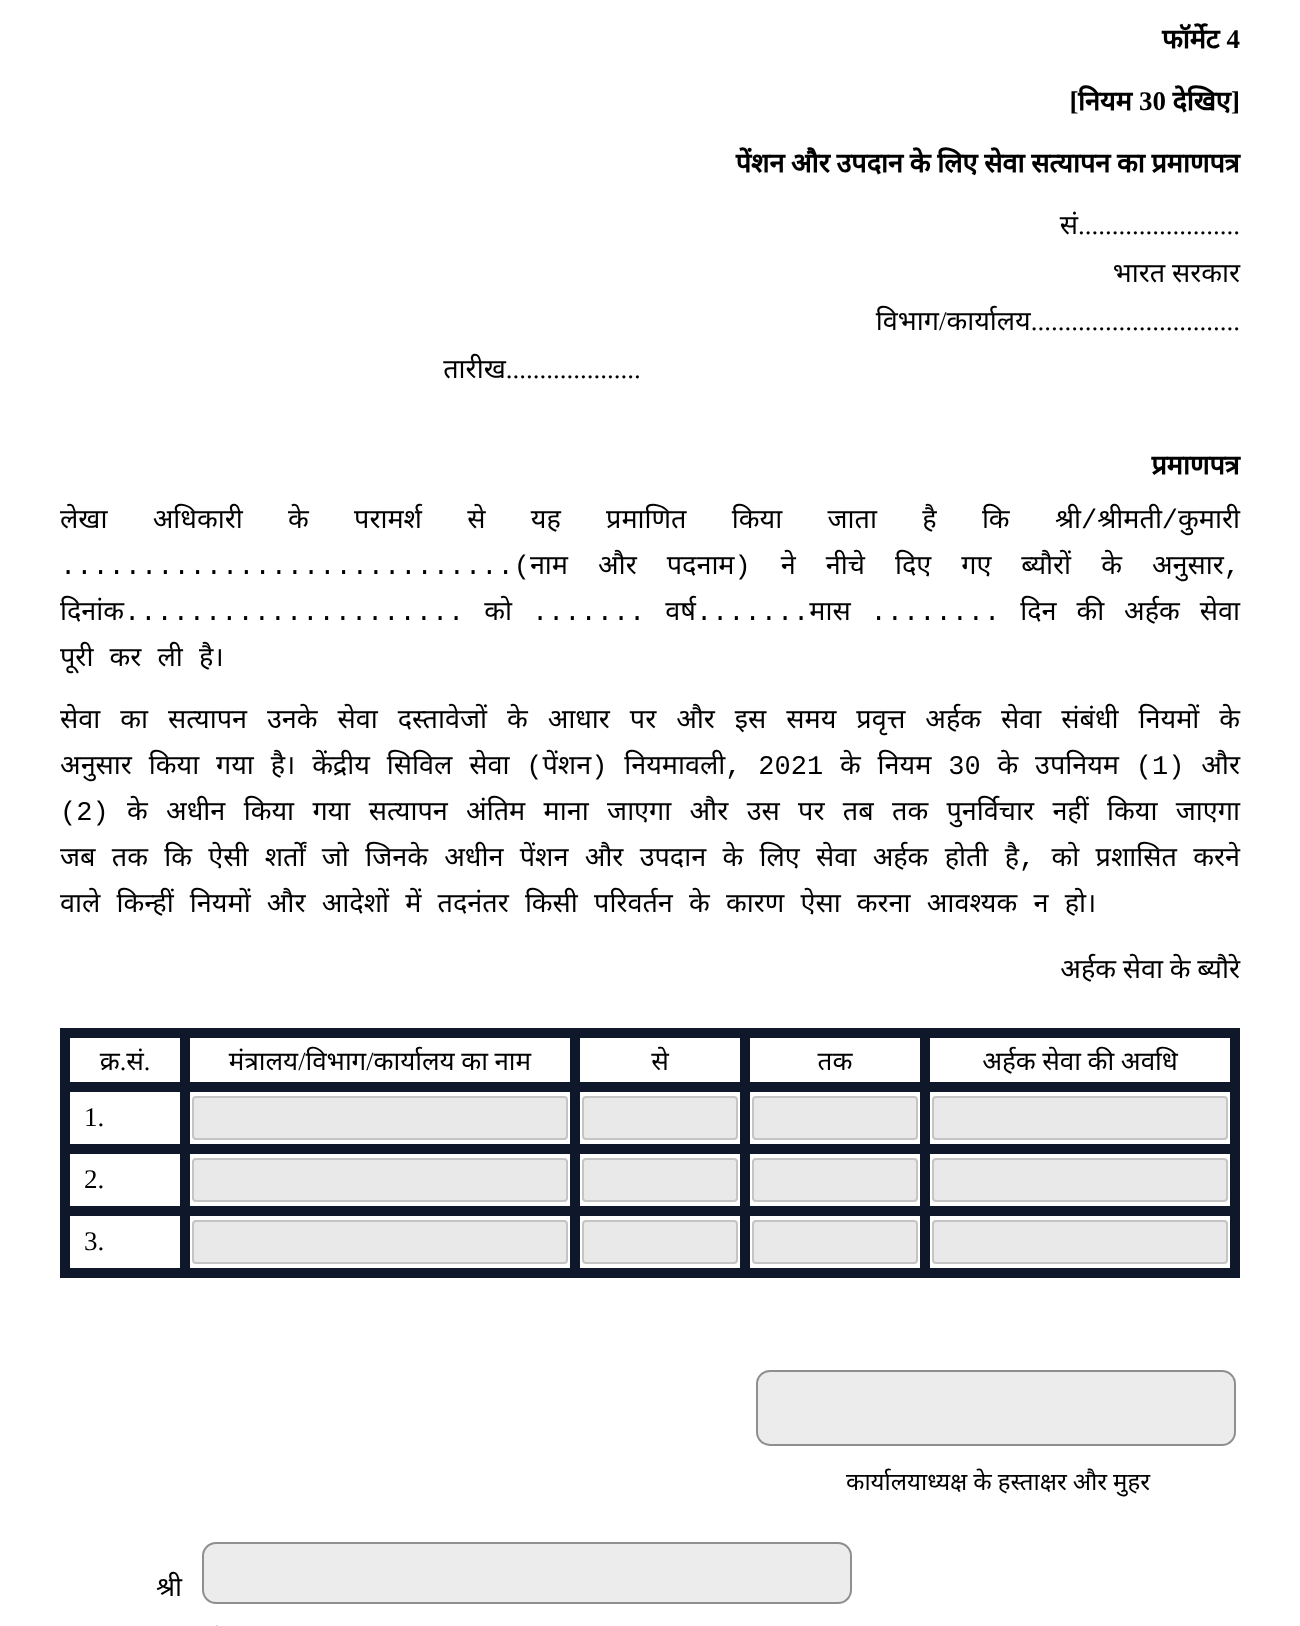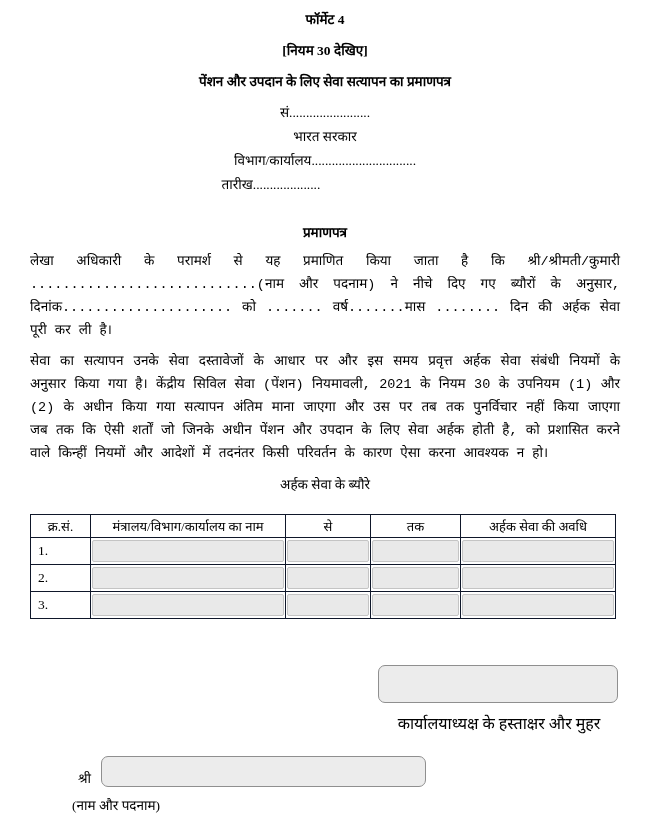--- a/index.html
+++ b/index.html
@@ -10,40 +10,40 @@
     font-size: 13.5px;
     -webkit-font-smoothing: antialiased;
   }
   .page {
     position: relative;
     width: 650px; height: 813px;
     padding: 10px 30px 0 30px;
     box-sizing: border-box;
     overflow: hidden;
   }
-  .c { text-align: center; font-family: Liberation Serif, serif; }
+  .c { text-align: right; font-family: Liberation Serif, serif; }
   .b { font-weight: bold; }
   .hline  { line-height: 19px; margin-bottom: 12px; }
   .midline{ line-height: 19px; margin-bottom: 5px; }
   .date-line { line-height: 19px; text-align: center; padding-right: 108px; }
   .cert-head { margin-top: 29px; margin-bottom: 8px; line-height: 19px; }
   p.body {
     margin: 0 0 8px 0;
     line-height: 23px;
     text-align: justify;
     font-family: Liberation Mono, monospace;
   }
   .tbl-head { margin-top: 10px; margin-bottom: 20px; line-height: 19px; }
 
   table.svc {
     border-collapse: collapse;
     width: 585px;
     table-layout: fixed;
   }
-  table.svc th, table.svc td { border: 1px solid #0f172a; }
+  table.svc th, table.svc td { border: 5px solid #0f172a; }
   table.svc th {
     font-weight: normal;
     text-align: center;
     height: 20px;
     font-size: 13px;
     padding: 1px 2px;
   }
   table.svc td { height: 24px; padding: 1px; }
   table.svc td.sno { padding: 1px 7px; vertical-align: middle; }
   .cell-input {
@@ -64,21 +64,21 @@
   }
   .box-input {
     background: #ececec;
     border: 1px solid #8f8f8f;
     border-radius: 7px;
     box-sizing: border-box;
     font-family: inherit;
     padding: 0 8px;
   }
   .sig-box { display: block; width: 240px; height: 38px; }
-  .sig-caption { margin-top: 9px; font-size: 16px; }
+  .sig-caption { margin-top: 9px; font-size: 12px; }
 
   .seva { margin-top: 12px; }
   .shri-row {
     display: flex;
     align-items: flex-end;
     margin: 22px 0 0 48px;
     gap: 10px;
   }
   .shri-box { width: 325px; height: 31px; }
   .name-caption { margin: 9px 0 0 42px; }

